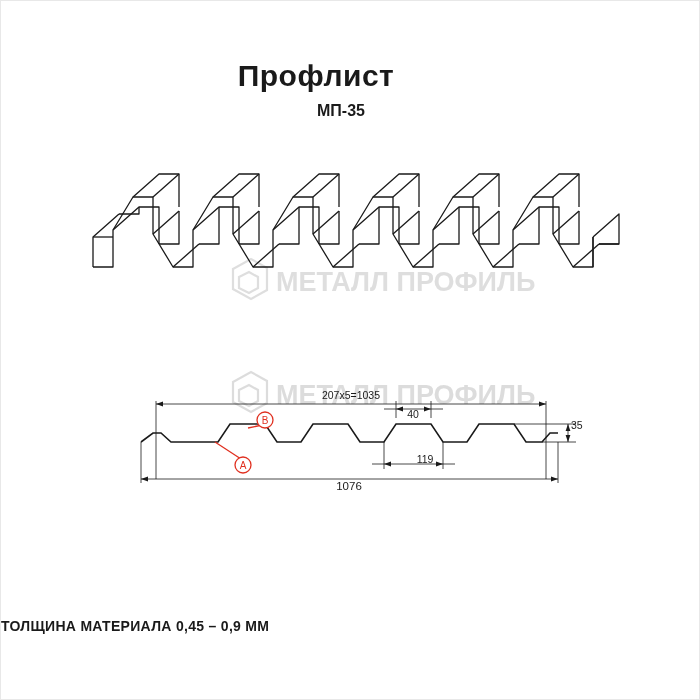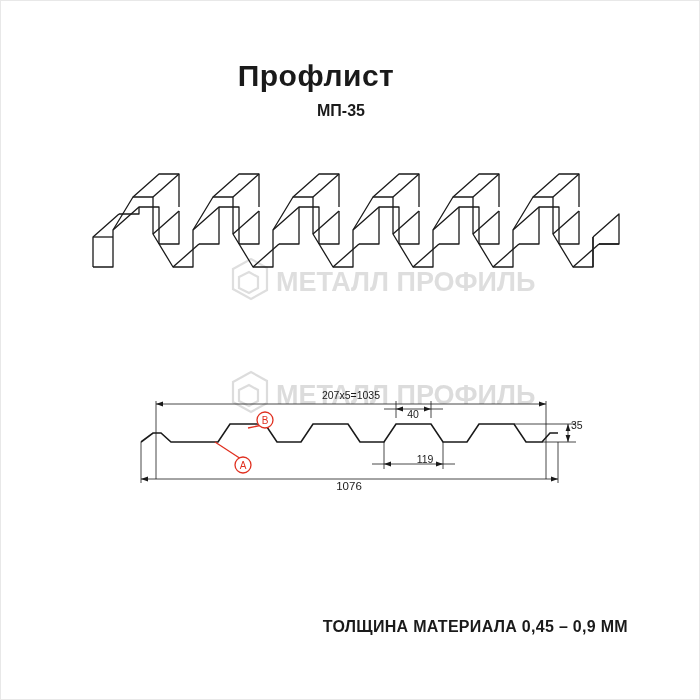--- a/index.html
+++ b/index.html
@@ -40,22 +40,22 @@
     text-align: center;
     font-size: 16px;
     font-weight: bold;
     color: #1a1a1a;
   }
   .footer-note {
     position: absolute;
     top: 617px;
     left: 0;
     width: 627px;
-    text-align: right;
-    font-size: 16px;
+    text-align: left;
+    font-size: 14px;
     font-weight: bold;
     letter-spacing: 0.3px;
     color: #1a1a1a;
   }
   .drawing {
     position: absolute;
     top: 0;
     left: 0;
   }
   .wm {

